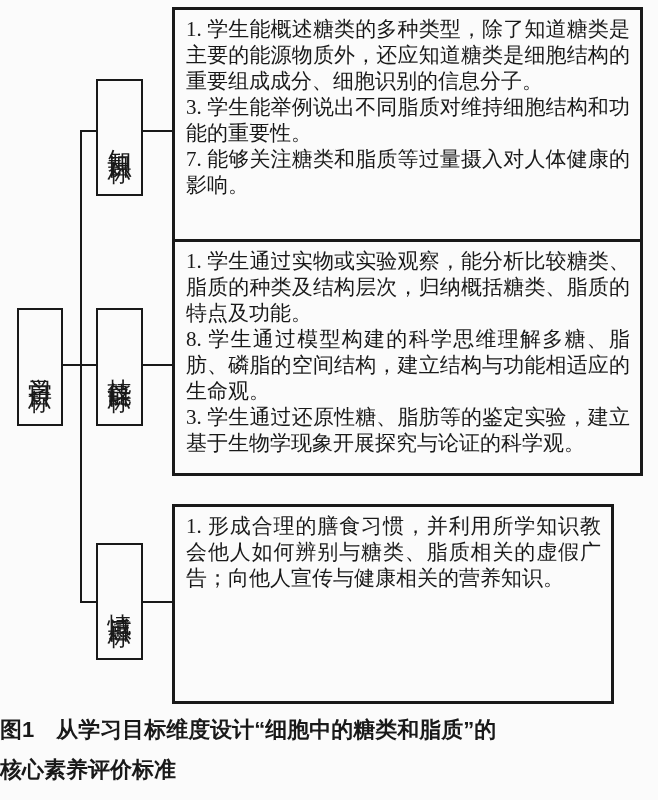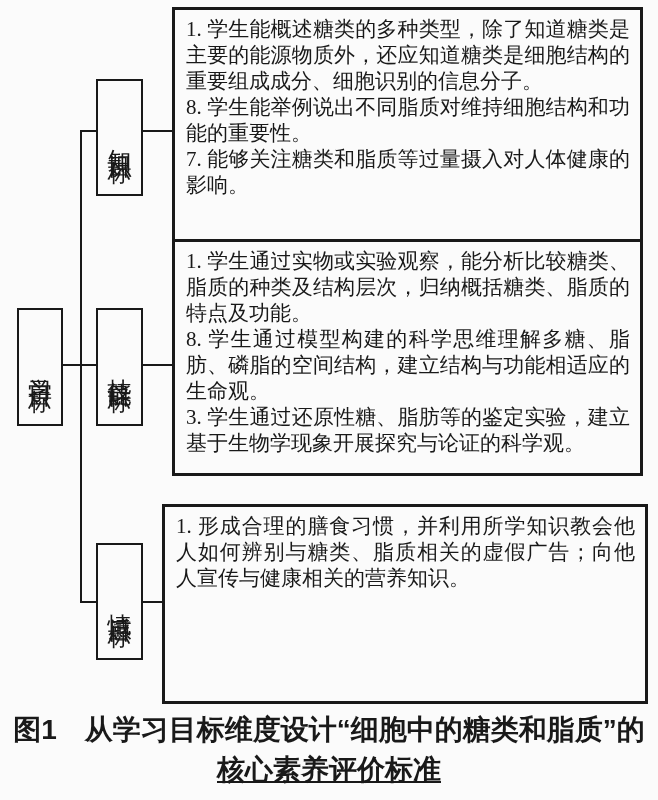--- a/index.html
+++ b/index.html
@@ -61,30 +61,28 @@
     margin: 0;
     padding: 0;
   }
 
   
   .caption {
     position: absolute;
     left: 0;
     right: 0;
     top: 716px;
-    text-align: center;
     font-family: "Liberation Sans", "DejaVu Sans", sans-serif;
     font-weight: bold;
-    font-size: 28px;
+    font-size: 22px;
     line-height: 28px;
     color: #191919;
   }
   .caption .cap-line2 {
     margin-top: 12px;
-    text-decoration: underline;
   }
 </style>
 </head>
 <body>
 
 <div class="stage">
 
   <div class="line h" style="left:62px;  top:364px; width:19px;"></div>
   <div class="line v" style="left:80px;  top:130px; height:473px;"></div>
   <div class="line h" style="left:80px;  top:130px; width:17px;"></div>
@@ -103,31 +101,31 @@
   </div>
   <div class="vbox" style="left:96px; top:308px; width:47px; height:118px;">
     <span class="vtext">技能目标</span>
   </div>
   <div class="vbox" style="left:96px; top:543px; width:47px; height:117px;">
     <span class="vtext">情感目标</span>
   </div>
 
   <div class="text-box" style="left:172px; top:7px; width:471px; height:280px;">
     <p>1. 学生能概述糖类的多种类型，除了知道糖类是主要的能源物质外，还应知道糖类是细胞结构的重要组成成分、细胞识别的信息分子。</p>
-    <p>8. 学生能举例说出不同脂质对维持细胞结构和功能的重要性。</p>
+    <p>3. 学生能举例说出不同脂质对维持细胞结构和功能的重要性。</p>
     <p>7. 能够关注糖类和脂质等过量摄入对人体健康的影响。</p>
   </div>
 
   <div class="text-box" style="left:172px; top:239px; width:471px; height:237px;">
     <p>1. 学生通过实物或实验观察，能分析比较糖类、脂质的种类及结构层次，归纳概括糖类、脂质的特点及功能。</p>
     <p>8. 学生通过模型构建的科学思维理解多糖、脂肪、磷脂的空间结构，建立结构与功能相适应的生命观。</p>
     <p>3. 学生通过还原性糖、脂肪等的鉴定实验，建立基于生物学现象开展探究与论证的科学观。</p>
   </div>
 
-  <div class="text-box" style="left:162px; top:504px; width:486px; height:200px;">
+  <div class="text-box" style="left:172px; top:504px; width:442px; height:200px;">
     <p>1. 形成合理的膳食习惯，并利用所学知识教会他人如何辨别与糖类、脂质相关的虚假广告；向他人宣传与健康相关的营养知识。</p>
   </div>
 
   <div class="caption">
     <div class="cap-line1">图1　从学习目标维度设计“细胞中的糖类和脂质”的</div>
     <div class="cap-line2">核心素养评价标准</div>
   </div>
 
 </div>
 

